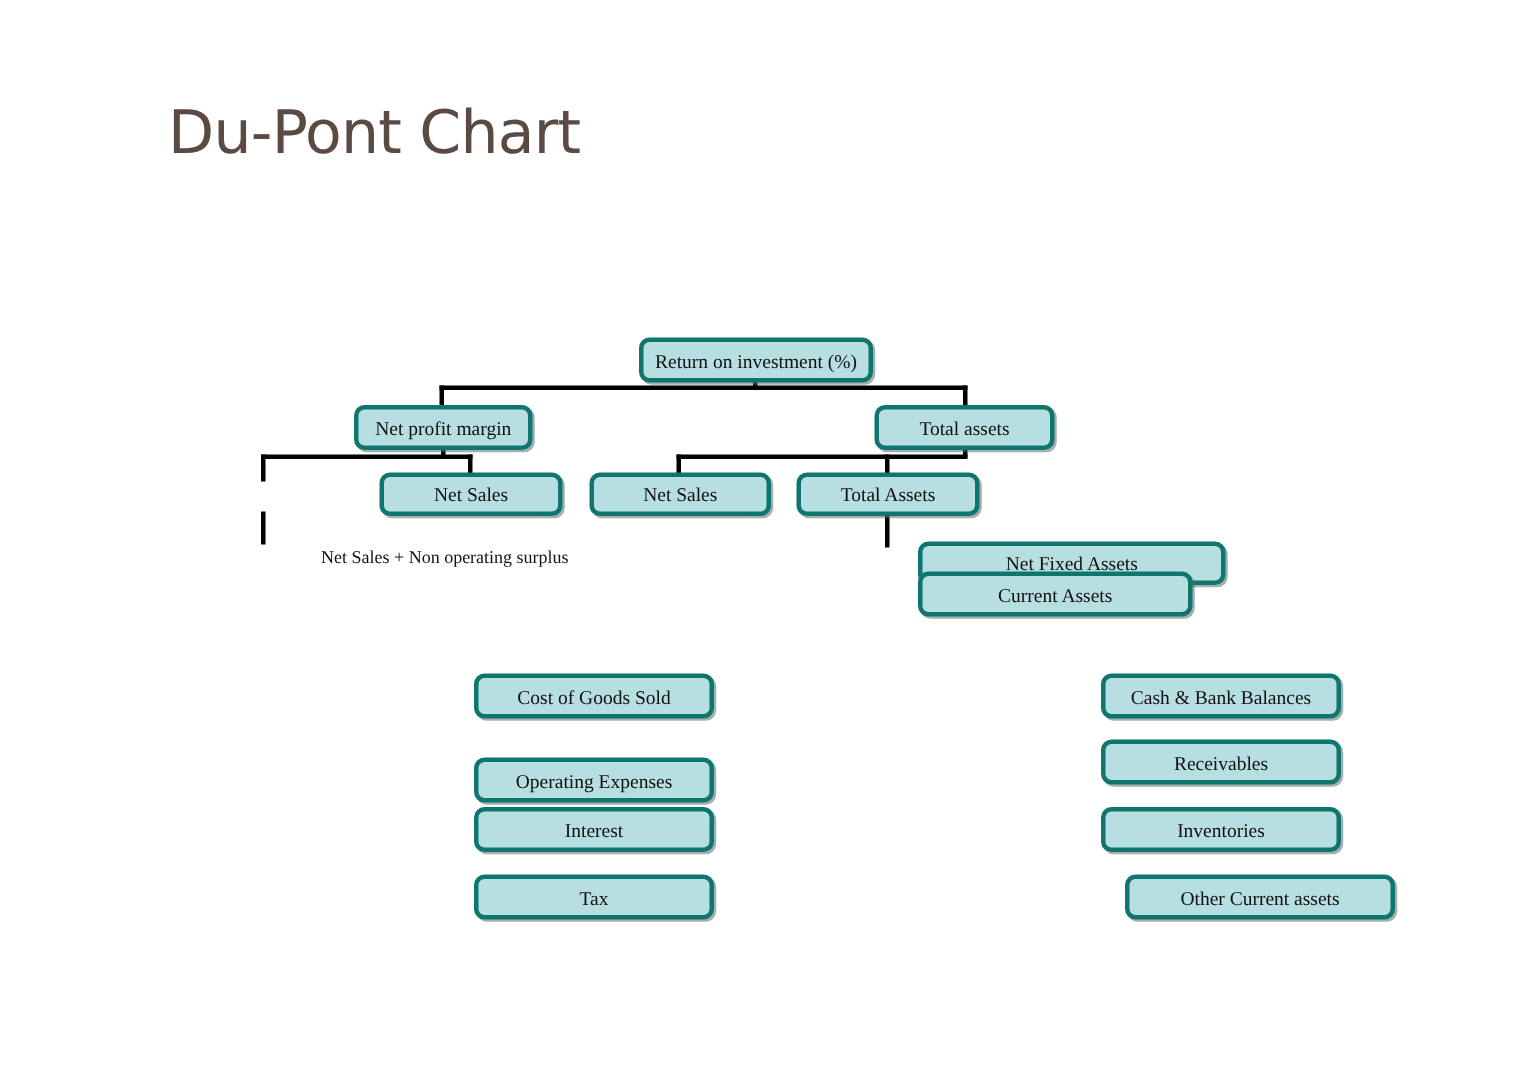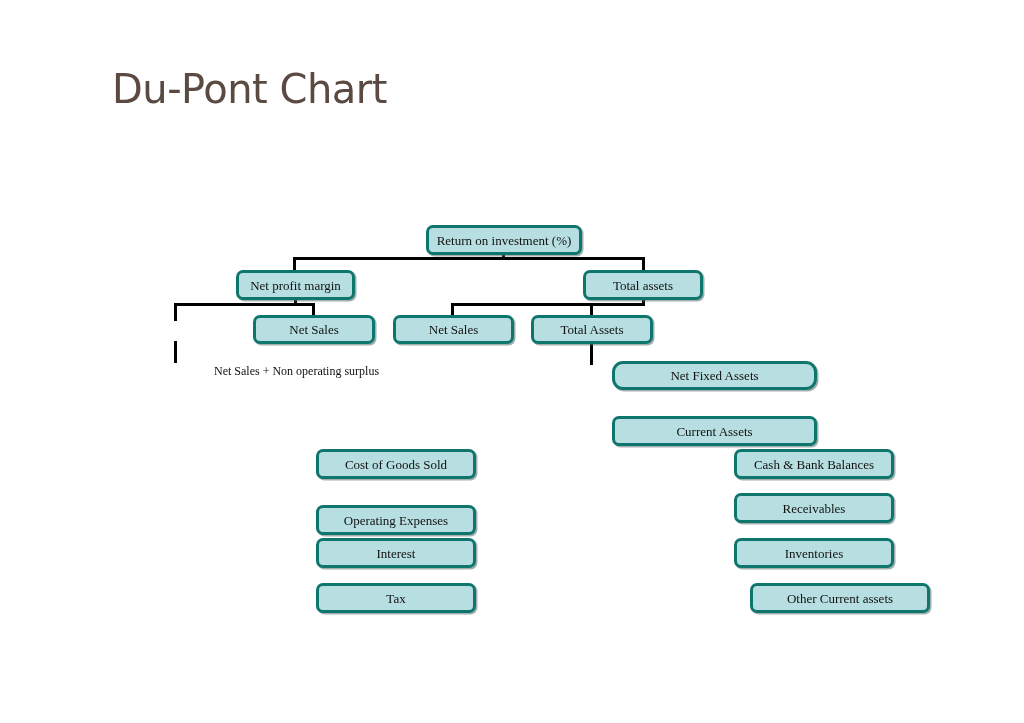--- a/index.html
+++ b/index.html
@@ -92,24 +92,24 @@
 
 
   <div class="node" style="left:253px; top:315px; width:122px; height:29px;">Net Sales</div>
 
   <div class="node" style="left:393px; top:315px; width:121px; height:29px;">Net Sales</div>
 
   <div class="node" style="left:531px; top:315px; width:122px; height:29px;">Total Assets</div>
 
   <div class="plain-label" style="left:214px; top:364px;">Net Sales + Non operating surplus</div>
 
-  <div class="node" style="left:612px; top:361px; width:205px; height:29px;border-radius:11px;">Net Fixed Assets</div>
+  <div class="node" style="left:612px; top:361px; width:205px; height:29px;">Net Fixed Assets</div>
 
 
-  <div class="node" style="left:612px; top:416px; width:205px; height:30px;">Current Assets</div>
+  <div class="node" style="left:612px; top:381px; width:183px; height:30px;">Current Assets</div>
 
   <div class="node" style="left:316px; top:449px; width:160px; height:30px;">Cost of Goods Sold</div>
 
   <div class="node" style="left:734px; top:449px; width:160px; height:30px;">Cash &amp; Bank Balances</div>
 
   <div class="node" style="left:316px; top:493px; width:160px; height:30px;margin-top:12px;">Operating Expenses</div>
 
   <div class="node" style="left:734px; top:493px; width:160px; height:30px;">Receivables</div>
 
   <div class="node" style="left:316px; top:538px; width:160px; height:30px;">Interest</div>

